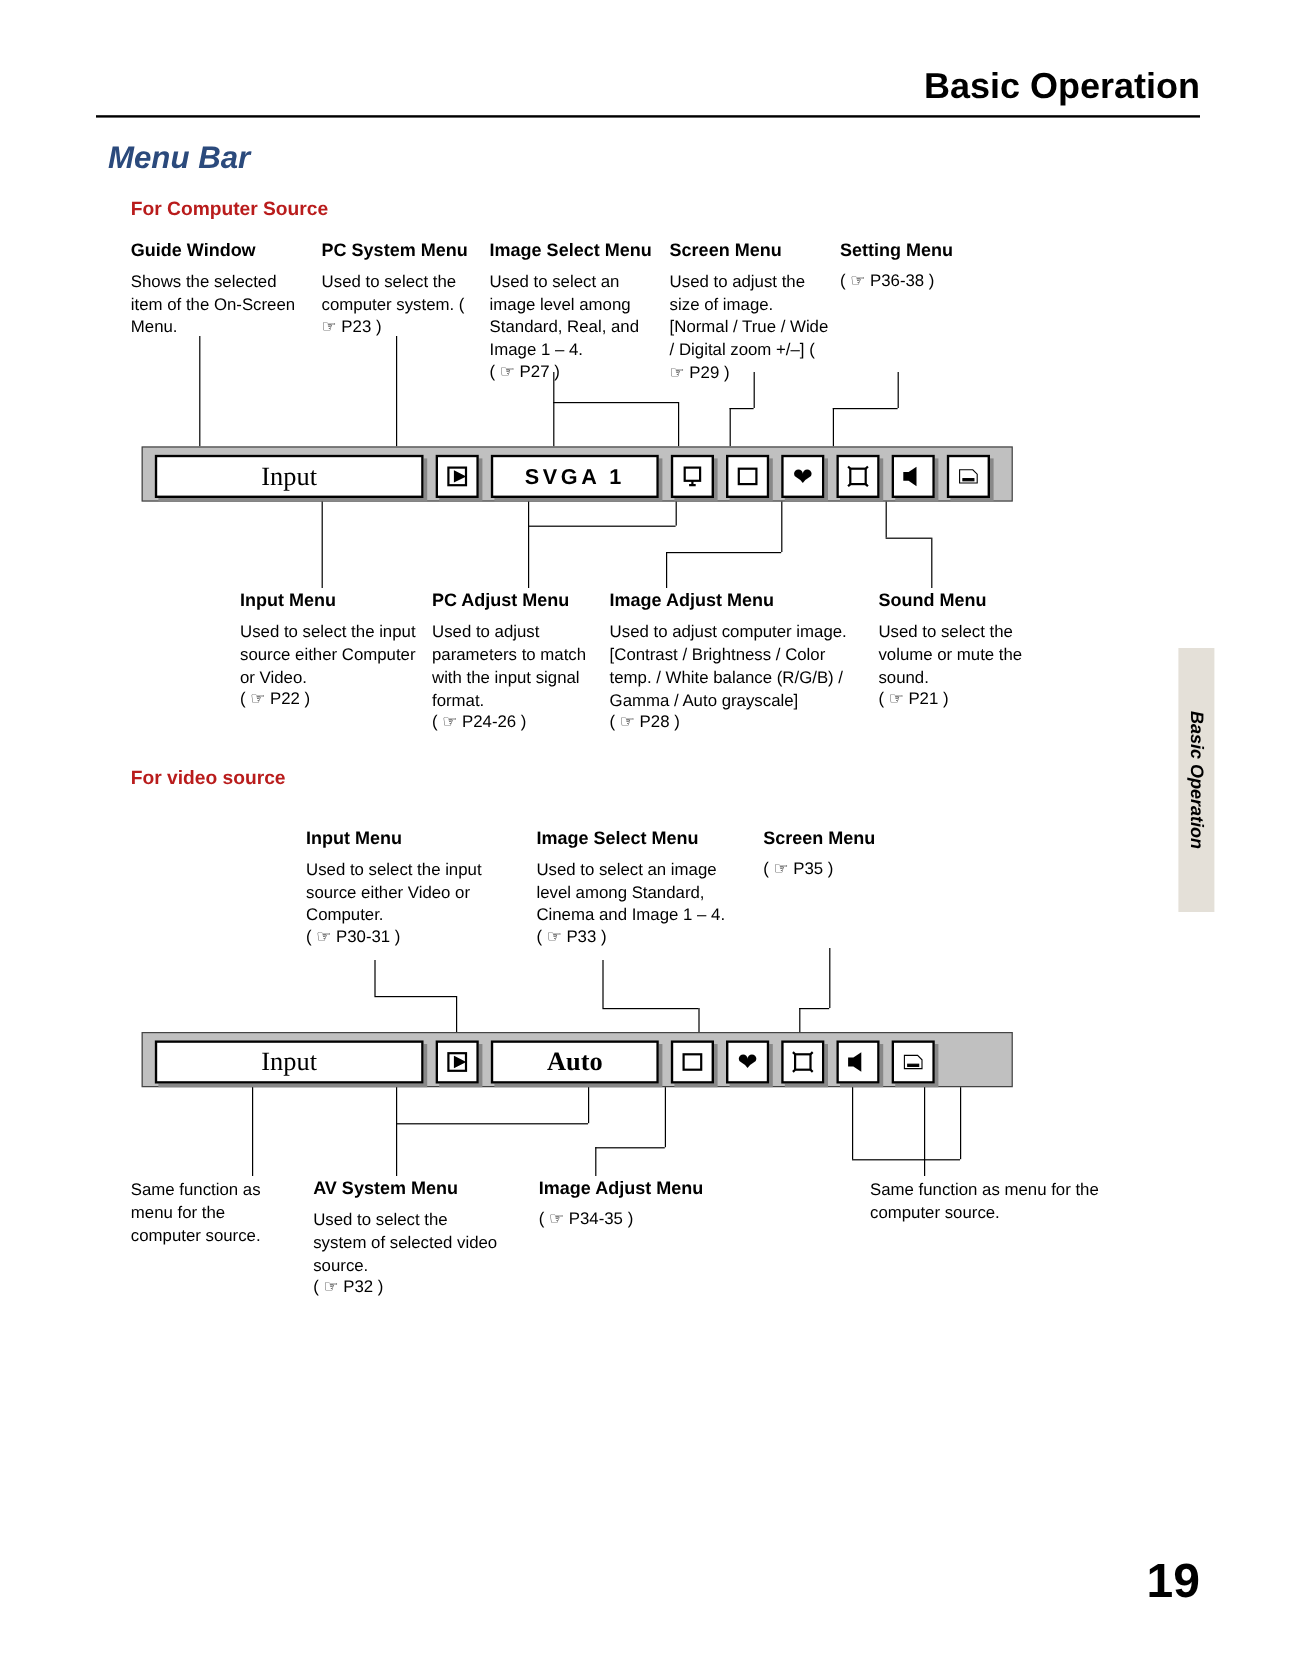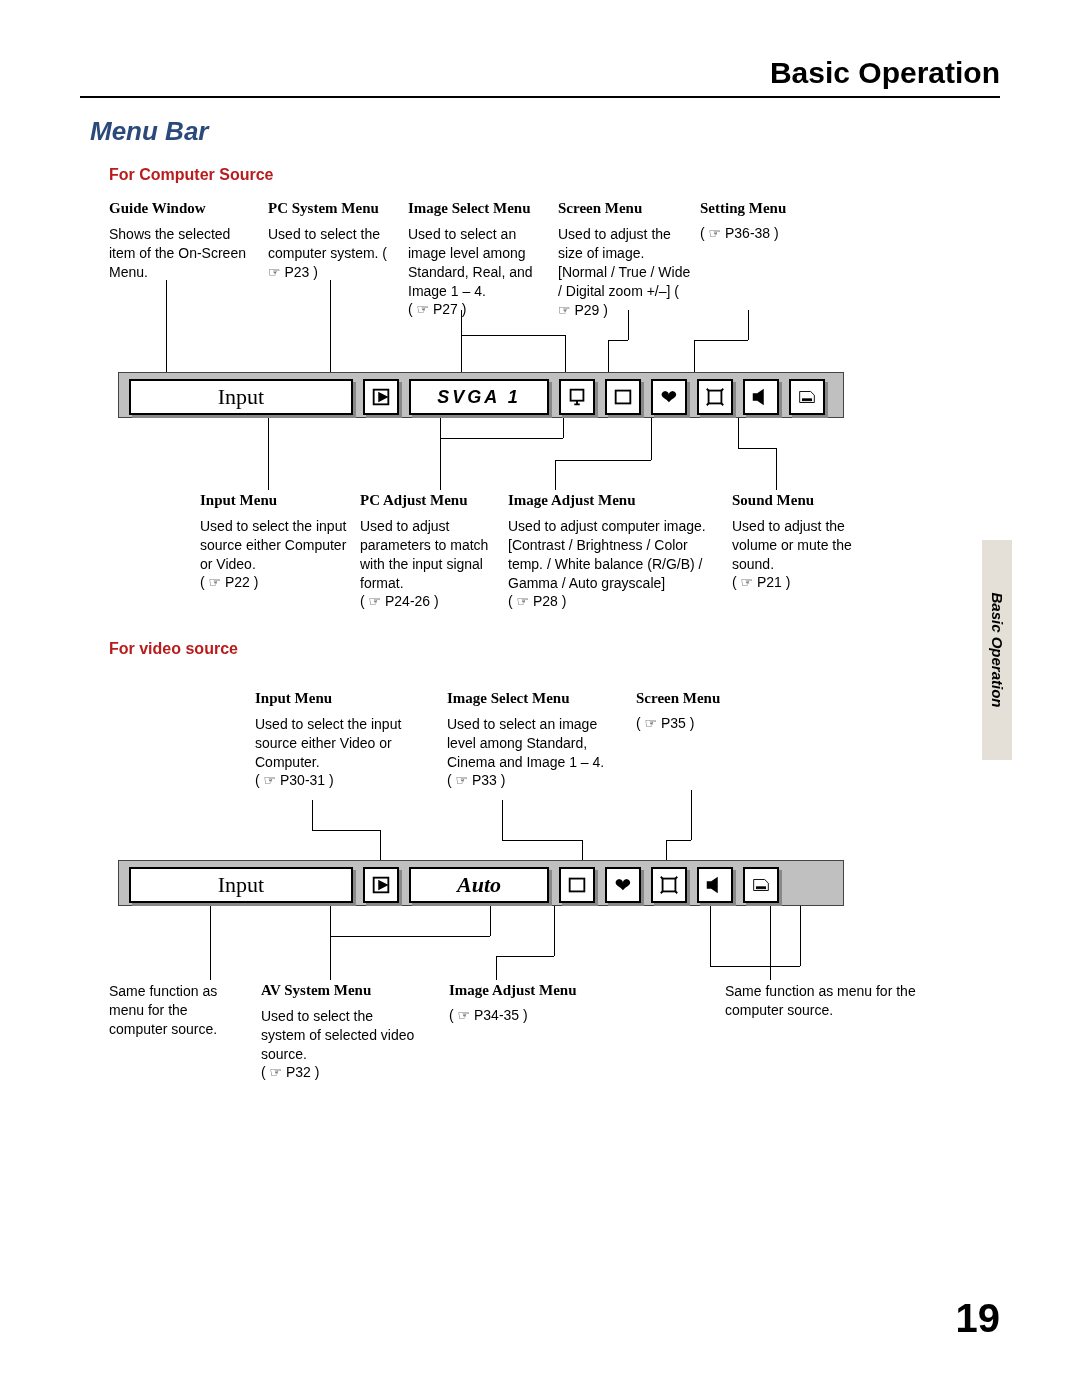--- a/index.html
+++ b/index.html
@@ -49,21 +49,20 @@
     color: #b91c1c;
   }
   .block {
     position: absolute;
     width: 150px;
   }
   .block .title {
     font-size: 15px;
     font-weight: bold;
     margin-bottom: 8px;
-    font-family: Liberation Serif, serif;
   }
   .block .desc {
     font-size: 14px;
     line-height: 1.35;
   }
   .ref {
     font-size: 14px;
   }
   .menubar {
     position: absolute;
@@ -91,21 +90,20 @@
   }
   .mb-long {
     width: 224px;
   }
   .mb-mid {
     width: 140px;
     font-family: "Arial Narrow", Arial, sans-serif;
     font-weight: 600;
     letter-spacing: 3px;
     font-size: 18px;
-    font-style: italic;
   }
   .mb-icon {
     background: #fff;
     border: 2px solid #000;
     width: 36px;
     height: 36px;
     box-shadow: 3px 3px 0 #888;
     display: flex;
     align-items: center;
     justify-content: center;
@@ -257,21 +255,21 @@
   <div class="desc">Used to adjust parameters to match with the input signal format.</div>
   <div class="ref">( ☞ P24-26 )</div>
 </div>
 <div class="block" style="top:492px; left:508px; width:216px;">
   <div class="title">Image Adjust Menu</div>
   <div class="desc">Used to adjust computer image. [Contrast / Brightness / Color temp. /  White balance (R/G/B)  / Gamma / Auto grayscale]</div>
   <div class="ref">( ☞ P28 )</div>
 </div>
 <div class="block" style="top:492px; left:732px; width:120px;">
   <div class="title">Sound Menu</div>
-  <div class="desc">Used to adjust the volume or mute the sound.</div>
+  <div class="desc">Used to select the volume or mute the sound.</div>
   <div class="ref">( ☞ P21 )</div>
 </div>
 
 <div class="subhead" style="top:640px; left:109px;">For video source</div>
 
 <div class="block" style="top:690px; left:255px; width:152px;">
   <div class="title">Input Menu</div>
   <div class="desc">Used to select the input source either Video or Computer.</div>
   <div class="ref">( ☞ P30-31 )</div>
 </div>

